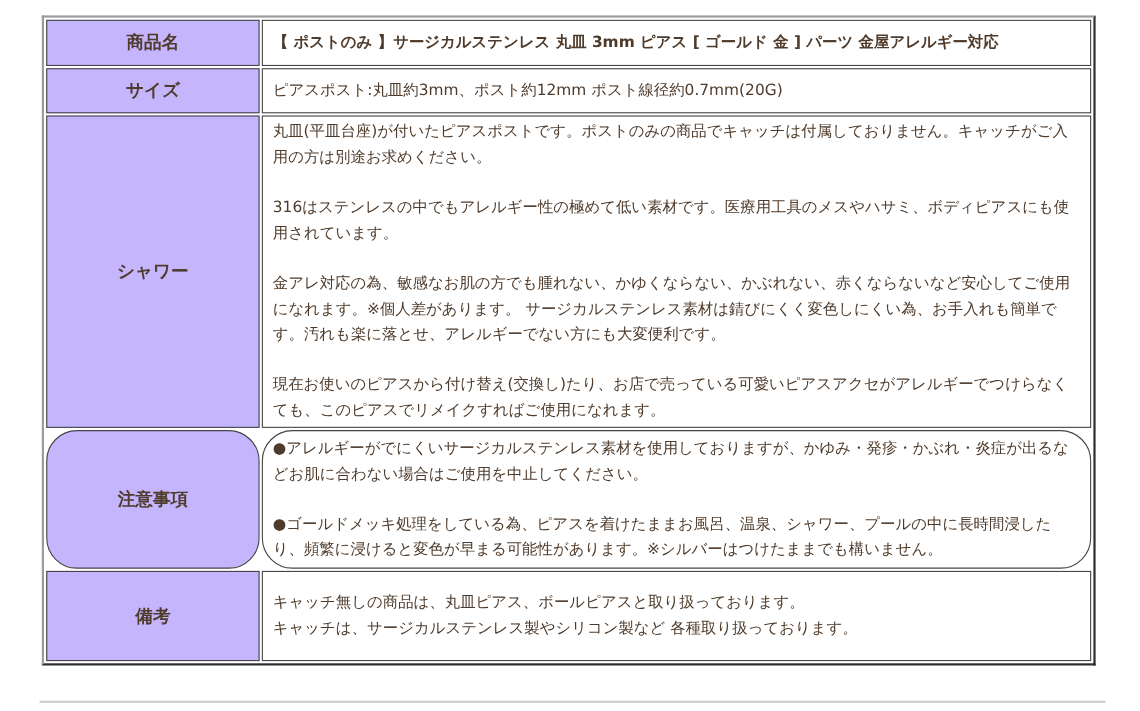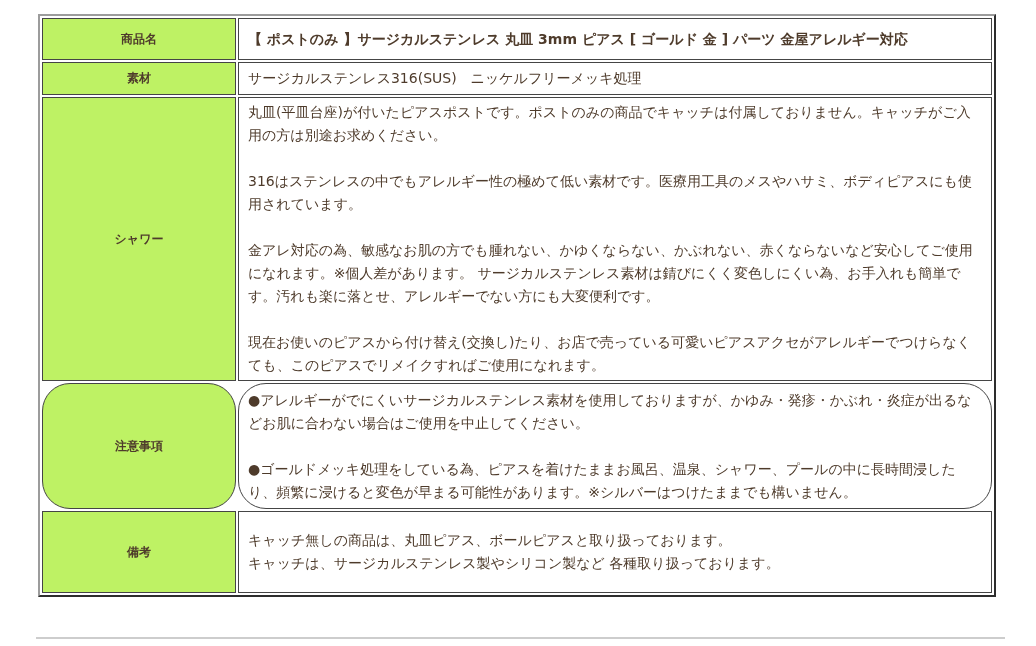--- a/index.html
+++ b/index.html
@@ -23,24 +23,24 @@
     border-spacing: 2px;
     background: #ffffff;
     table-layout: fixed;
     border-top: 2px solid #9c9c9c;
     border-left: 2px solid #9c9c9c;
     border-right: 2px solid #2d2d2d;
     border-bottom: 2px solid #2d2d2d;
   }
   table.spec-table th {
     width: 184px;
-    background: #bef264;
+    background: #c4b5fd;
     border: 1px solid #454545;
     color: #4e3b2b;
-    font-size: 12px;
+    font-size: 16px;
     font-weight: bold;
     text-align: center;
     vertical-align: middle;
     padding: 2px 4px;
     margin-left: 28px;
   }
   table.spec-table td {
     border: 1px solid #454545;
     color: #4e3b2b;
     font-size: 14px;
@@ -71,23 +71,23 @@
 </style>
 </head>
 <body>
 
 <table class="spec-table">
   <tbody>
     <tr class="row-bold h-title">
       <th>商品名</th>
       <td>【 ポストのみ 】サージカルステンレス 丸皿 3mm ピアス [ ゴールド 金 ] パーツ 金屋アレルギー対応</td>
     </tr>
-    <tr class="h-mat">
-      <th>素材</th>
-      <td>サージカルステンレス316(SUS)　ニッケルフリーメッキ処理</td>
+    <tr class="h-size">
+      <th>サイズ</th>
+      <td>ピアスポスト:丸皿約3mm、ポスト約12mm ポスト線径約0.7mm(20G)</td>
     </tr>
     <tr class="h-desc">
       <th>シャワー</th>
       <td>丸皿(平皿台座)が付いたピアスポストです。ポストのみの商品でキャッチは付属しておりません。キャッチがご入用の方は別途お求めください。
 
 316はステンレスの中でもアレルギー性の極めて低い素材です。医療用工具のメスやハサミ、ボディピアスにも使用されています。
 
 金アレ対応の為、敏感なお肌の方でも腫れない、かゆくならない、かぶれない、赤くならないなど安心してご使用になれます。※個人差があります。 サージカルステンレス素材は錆びにくく変色しにくい為、お手入れも簡単です。汚れも楽に落とせ、アレルギーでない方にも大変便利です。
 
 現在お使いのピアスから付け替え(交換し)たり、お店で売っている可愛いピアスアクセがアレルギーでつけらなくても、このピアスでリメイクすればご使用になれます。</td>

